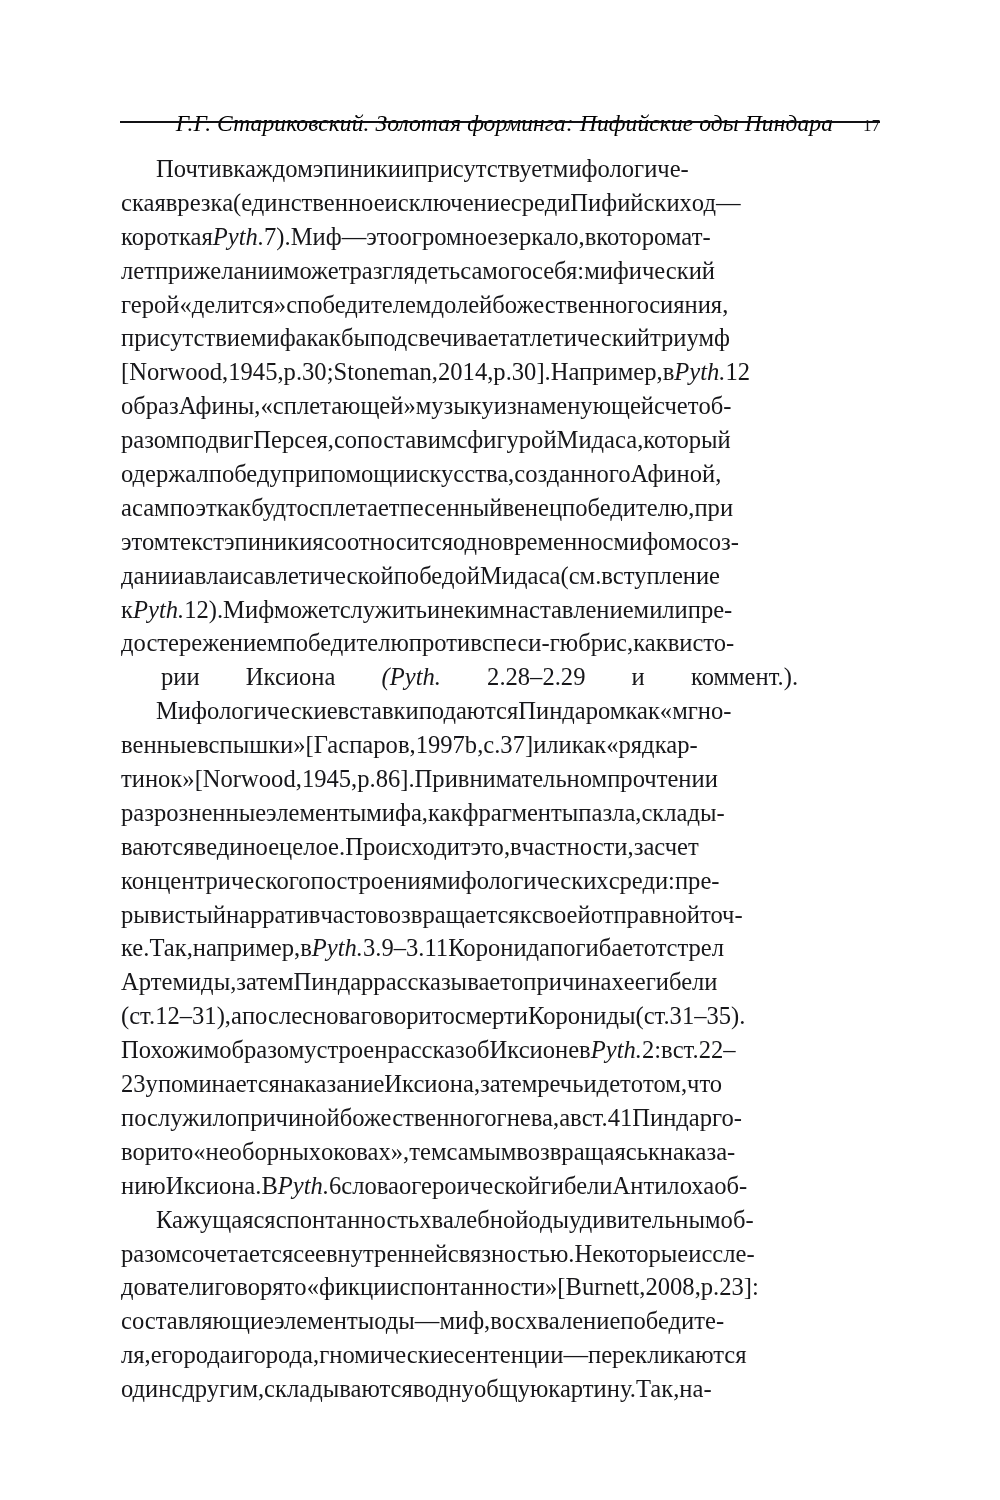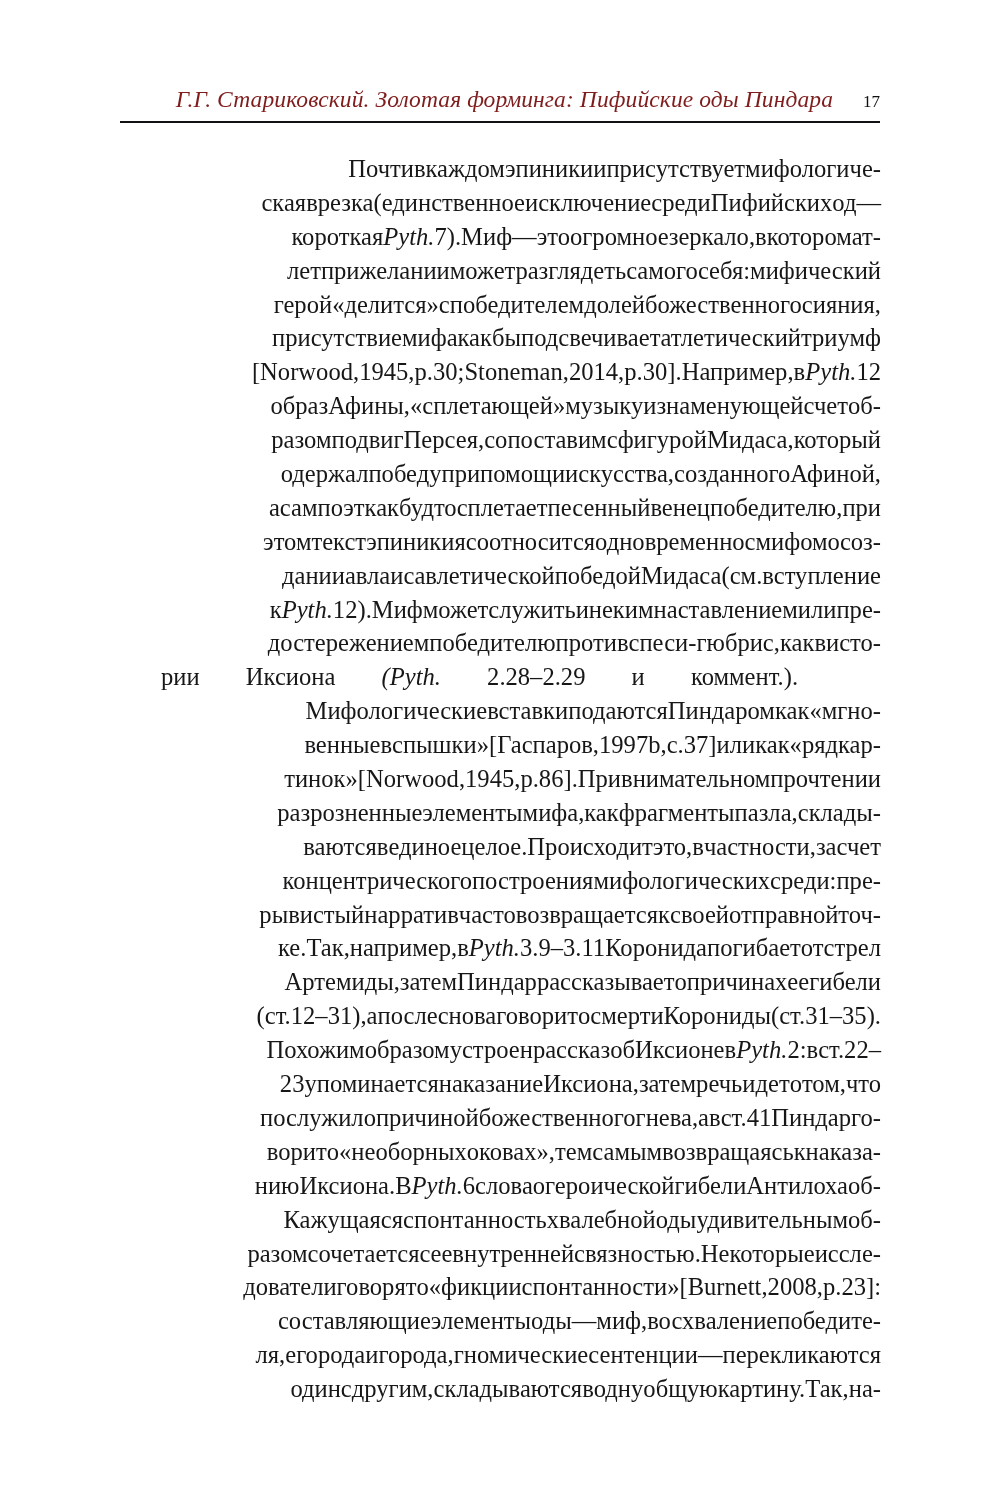--- a/index.html
+++ b/index.html
@@ -28,21 +28,22 @@
     height: 34px;
     display: flex;
     align-items: baseline;
     justify-content: flex-end;
     white-space: nowrap;
   }
   .running-head-title {
     font-style: italic;
     font-size: 23.5px;
     letter-spacing: 0.1px;
-    color: #7f1d1d;
+    color: #000000;
+    margin-top: 24px;
   }
   .running-head-folio {
     font-style: normal;
     font-size: 17px;
     margin-left: 30px;
     color: #111114;
   }
   .head-rule {
     position: absolute;
     left: 120px;
@@ -68,21 +69,21 @@
     height: 33.9px;
     line-height: 33.9px;
     font-size: 24.6px;
     white-space: nowrap;
     letter-spacing: 0;
   }
   
   .line.just {
     display: flex;
     width: 760px;
-    justify-content: flex-end;
+    justify-content: flex-start;
   }
   .line.just .w {
     display: inline-block;
     white-space: pre;
   }
   
   .line.last {
     display: block;
   }
   .line.last .w {

